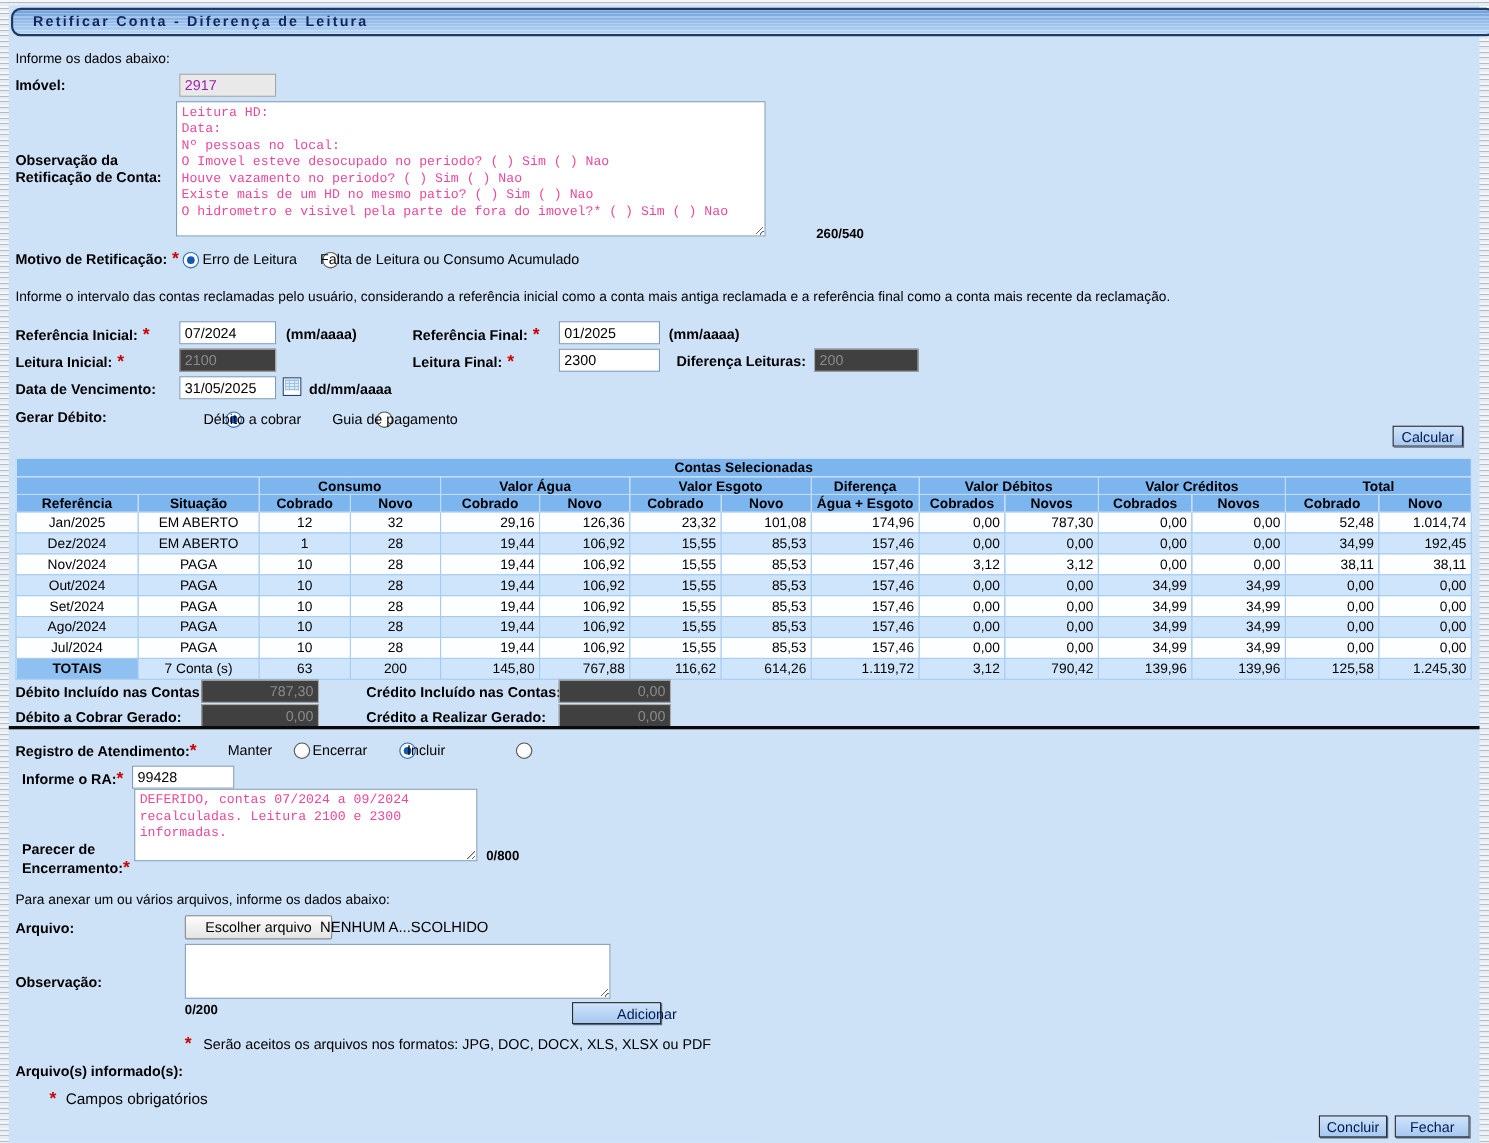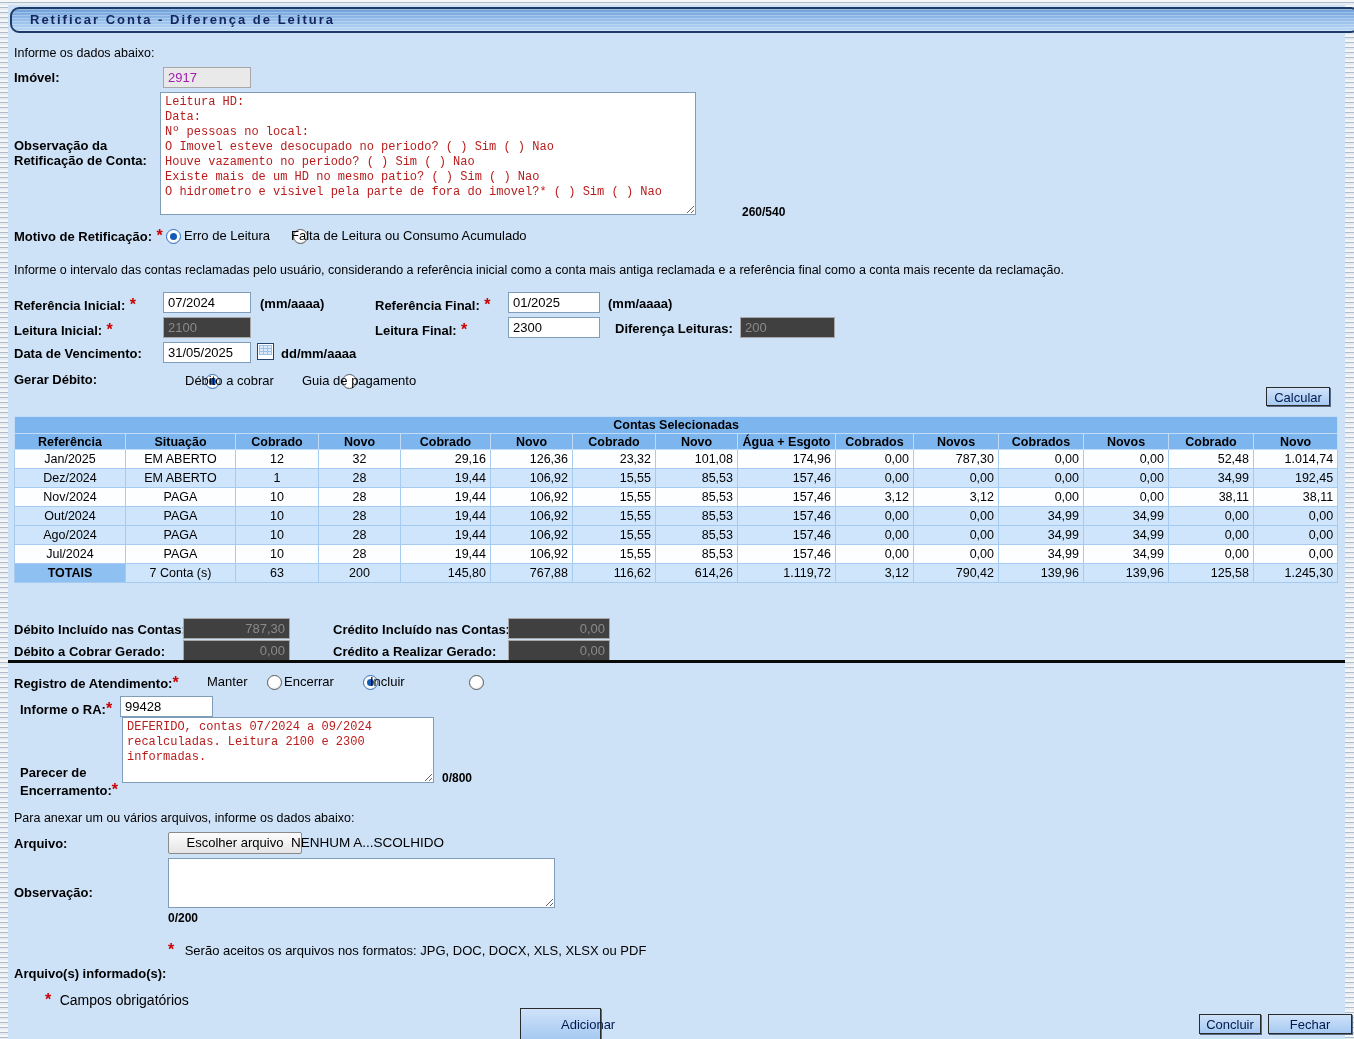--- a/index.html
+++ b/index.html
@@ -29,21 +29,21 @@
   input.field{
     box-sizing:border-box;height:21px;border:1px solid #7f9db9;background:#fff;
     font-family:"Liberation Sans",sans-serif;font-size:13px;padding:1px 4px;color:#000;
   }
   input.ro{background:#404040;border:1px solid #a7a7a7;color:#8a8a8a;}
   input.ro-dark{background:#e9e9e9;border:1px solid #a7a7a7;color:#a21caf;}
   input.num{text-align:right;}
   textarea.mono{
     box-sizing:border-box;border:1px solid #7f9db9;background:#fff;
     font-family:"Liberation Mono","DejaVu Sans Mono",monospace;font-size:12px;line-height:15px;
-    padding:2px 4px;color:#b91c1c;resize:both;
+    padding:2px 4px;color:#ec4899;resize:both;
   }
   .radio{width:13px;height:13px;border-radius:50%;border:1px solid #5a5a5a;
     background:radial-gradient(circle at 35% 30%,#ffffff 0 55%,#d8d8d8 100%);display:inline-block;position:relative;}
   .radio.checked{border-color:#2f6fc1;}
   .radio.checked::after{
     content:"";position:absolute;left:3px;top:3px;width:7px;height:7px;border-radius:50%;background:#1359b8;
   }
   .optlbl{font-size:13px;color:#000;}
   .btn{
     box-sizing:border-box;text-align:center;font-size:13px;color:#001a4d;
@@ -176,20 +176,30 @@
           <col style="width:78px">
           <col style="width:85px">
           <col style="width:85px">
         <col style="width:85px">
           <col style="width:85px">
           <col style="width:84px">
       </colgroup>
       <thead>
         <tr>
           <th class="band" colspan="15">Contas Selecionadas</th>
+        </tr>
+        <tr>
+          <th colspan="2"></th>
+          <th colspan="2">Consumo</th>
+          <th colspan="2">Valor Água</th>
+          <th colspan="2">Valor Esgoto</th>
+          <th>Diferença</th>
+          <th colspan="2">Valor Débitos</th>
+          <th colspan="2">Valor Créditos</th>
+          <th colspan="2">Total</th>
         </tr>
         <tr>
           <th>Referência</th>
           <th>Situação</th>
           <th>Cobrado</th>
           <th>Novo</th>
           <th>Cobrado</th>
           <th>Novo</th>
           <th>Cobrado</th>
           <th>Novo</th>
@@ -264,20 +274,37 @@
             <td class="r">15,55</td>
             <td class="r">85,53</td>
             <td class="r">157,46</td>
             <td class="r">0,00</td>
             <td class="r">0,00</td>
             <td class="r">34,99</td>
             <td class="r">34,99</td>
             <td class="r">0,00</td>
             <td class="r">0,00</td>
           </tr>
+          <tr class="odd">
+            <td class="c">Set/2024</td>
+            <td class="c">PAGA</td>
+            <td class="c">10</td>
+            <td class="c">28</td>
+            <td class="r">19,44</td>
+            <td class="r">106,92</td>
+            <td class="r">15,55</td>
+            <td class="r">85,53</td>
+            <td class="r">157,46</td>
+            <td class="r">0,00</td>
+            <td class="r">0,00</td>
+            <td class="r">34,99</td>
+            <td class="r">34,99</td>
+            <td class="r">0,00</td>
+            <td class="r">0,00</td>
+          </tr>
           <tr class="even">
             <td class="c">Ago/2024</td>
             <td class="c">PAGA</td>
             <td class="c">10</td>
             <td class="c">28</td>
             <td class="r">19,44</td>
             <td class="r">106,92</td>
             <td class="r">15,55</td>
             <td class="r">85,53</td>
             <td class="r">157,46</td>
@@ -375,23 +402,23 @@
   <textarea class="abs mono" style="left: 160px; top: 853px; width: 387px; height: 50px;"></textarea>
   <div class="abs counter" style="left:160px;top:906px;">0/200</div>
 
   
   <div class="abs" style="left:160px;top:936px;">
     <span class="red">*</span>
     <span class="txt" style="font-size:13px;margin-left:6px;">Serão aceitos os arquivos nos formatos: JPG, DOC, DOCX, XLS, XLSX ou PDF</span>
   </div>
 
   <span class="abs lbl" style="left:6px;top:961px;">Arquivo(s) informado(s):</span>
-  <button class="abs btn" style="left:512px;top:1003px;width:81px;height:32px;padding-left:40px;">Adicionar</button>
+  <button class="abs btn" style="left:512px;top:906px;width:81px;height:20px;padding-left:40px;">Adicionar</button>
 
   <div class="abs" style="left:37px;top:986px;">
     <span class="red">*</span>
     <span class="txt" style="font-size:14px;margin-left:4px;">Campos obrigatórios</span>
   </div>
 
   <button class="abs btn" style="left:1191px;top:1009px;width:62px;height:20px;">Concluir</button>
-  <button class="abs btn" style="left:1260px;top:1009px;width:84px;height:20px;">Fechar</button>
+  <button class="abs btn" style="left:1260px;top:1009px;width:68px;height:20px;">Fechar</button>
 
 </div>
 
 </body></html>

